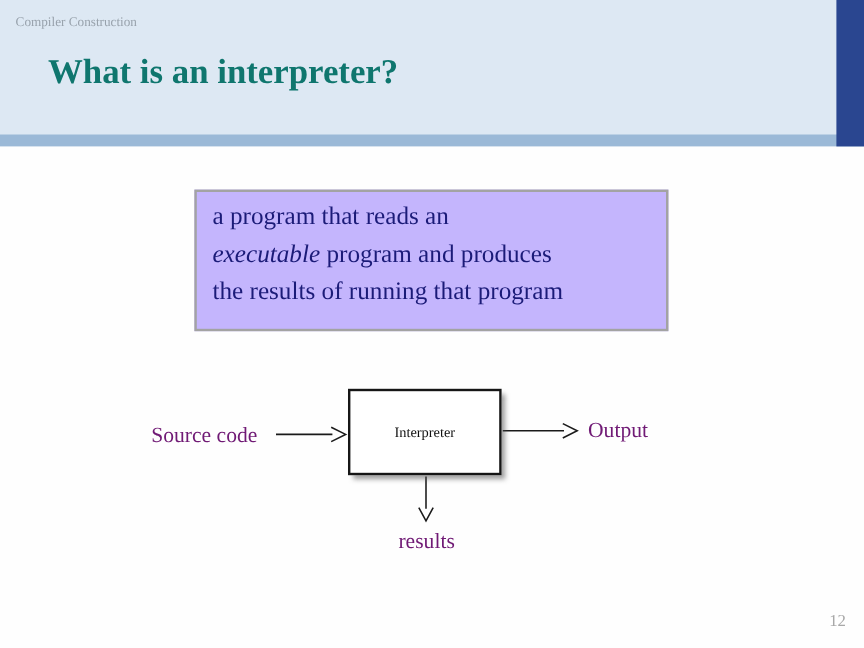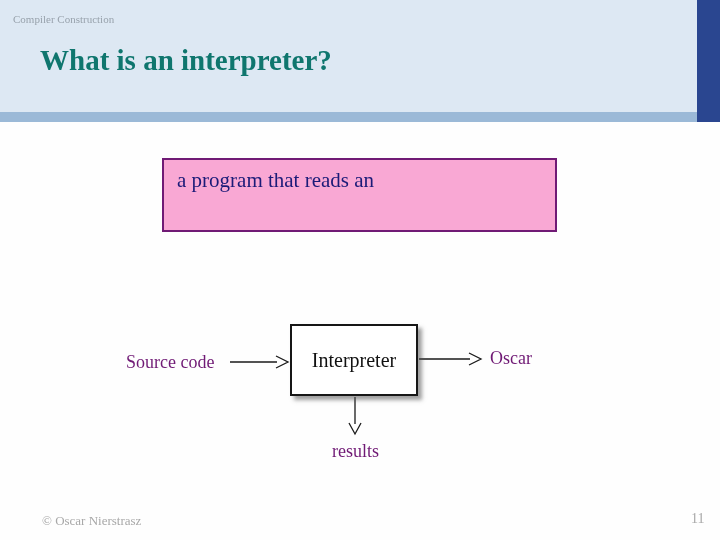--- a/index.html
+++ b/index.html
@@ -32,24 +32,24 @@
     font-size: 11px; color: #98a2ac;
   }
   .slide-title {
     position: absolute; top: 44px; left: 40px;
     font-size: 29px; font-weight: bold;
     color: #0f766e;
   }
   
   .definition-box {
     position: absolute; left: 162px; top: 158px;
-    width: 395px; height: 74px;
+    width: 395px; height: 118px;
     box-sizing: border-box;
-    background: #f9a8d4;
-    border: 2px solid #701a75;
+    background: #c4b5fd;
+    border: 2px solid #a3a3a3;
     padding: 5px 13px 0 13px;
     font-size: 21px; line-height: 31px;
     color: #1b1b78;
     white-space: nowrap;
   }
   .definition-box i { font-style: italic; }
   
   .diagram-label {
     position: absolute;
     color: #701a75; font-size: 18px;
@@ -59,21 +59,21 @@
   .lbl-output { left: 490px; top: 348px; }
   .lbl-errors { left: 332px; top: 441px; }
   .interpreter-box {
     position: absolute; left: 290px; top: 324px;
     width: 128px; height: 72px;
     box-sizing: border-box;
     background: #ffffff;
     border: 2px solid #161616;
     box-shadow: 4px 4px 4px rgba(80,80,80,0.55);
     display: flex; align-items: center; justify-content: center;
-    font-size: 20px; color: #111111;
+    font-size: 12px; color: #111111;
   }
   .arrow-layer {
     position: absolute; left: 0; top: 0;
     width: 720px; height: 540px;
     pointer-events: none;
   }
   .arrow-layer * { stroke: #1a1a1a; stroke-width: 1.3; fill: none; }
   
   .footer-copyright {
     position: absolute; left: 42px; top: 513px;
@@ -90,20 +90,22 @@
 <div class="slide">
 
   <div class="header-band"></div>
   <div class="divider-bar"></div>
   <div class="accent-block"></div>
   <div class="course-label">Compiler Construction</div>
   <div class="slide-title">What is an interpreter?</div>
 
   <div class="definition-box">
     <div>a program that reads an</div>
+    <div><i>executable</i><span> program and produces</span></div>
+    <div>the results of running that program</div>
   </div>
 
   <svg class="arrow-layer" viewBox="0 0 720 540" xmlns="http://www.w3.org/2000/svg">
     <g>
       <line x1="230" y1="362" x2="277" y2="362"></line>
       <polyline points="276,356 288,362 276,368"></polyline>
     </g>
     <g>
       <line x1="419" y1="359" x2="470" y2="359"></line>
       <polyline points="469,353 481,359 469,365"></polyline>
@@ -111,19 +113,18 @@
     <g>
       <line x1="355" y1="397" x2="355" y2="424"></line>
       <polyline points="349,423 355,434 361,423"></polyline>
     </g>
   </svg>
 
   <div class="diagram-label lbl-source">Source code</div>
   <div class="interpreter-box">
     <span>Interpreter</span>
   </div>
-  <div class="diagram-label lbl-output">Oscar</div>
+  <div class="diagram-label lbl-output">Output</div>
   <div class="diagram-label lbl-errors">results</div>
 
-  <div class="footer-copyright">© Oscar Nierstrasz</div>
-  <div class="page-number">11</div>
+  <div class="page-number">12</div>
 
 </div>
 
 </body></html>

